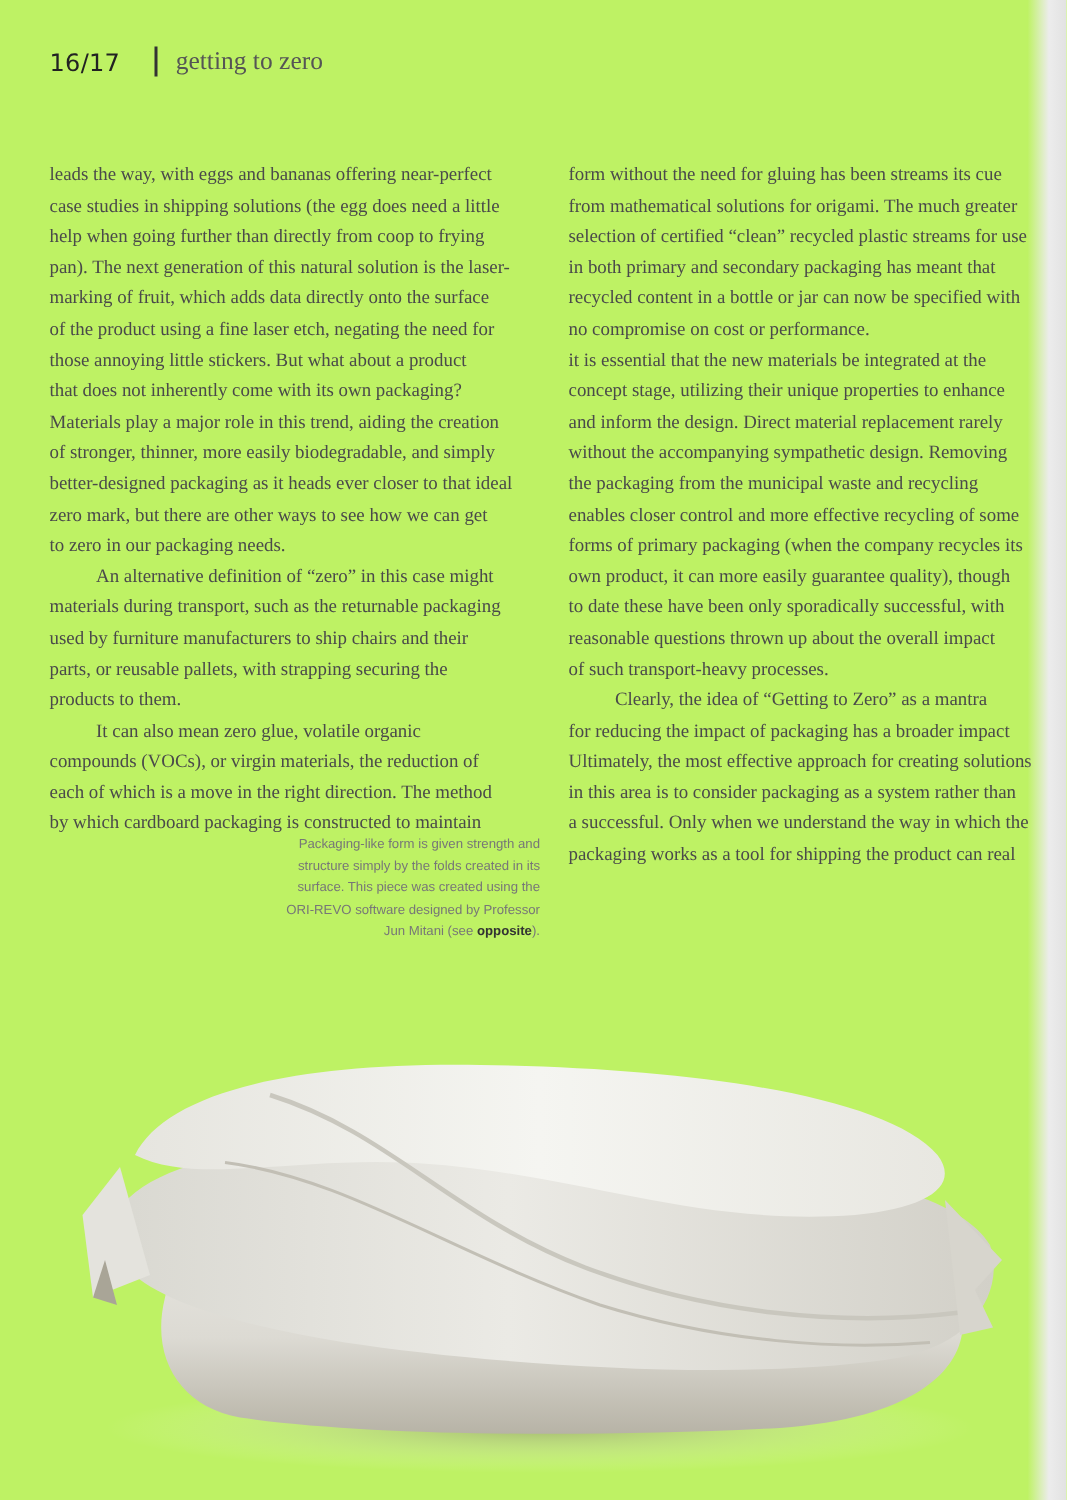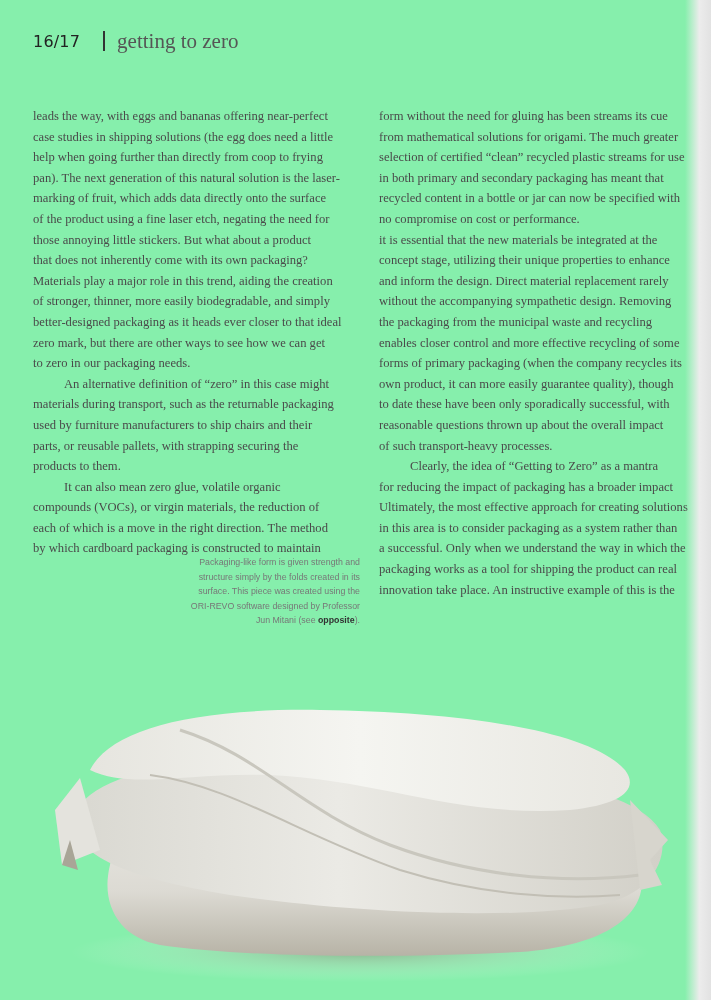--- a/index.html
+++ b/index.html
@@ -2,29 +2,29 @@
 <html><head>
 <meta charset="utf-8">
 <style>
   html, body { margin: 0; padding: 0; }
   body {
     width: 711px; height: 1000px; overflow: hidden; position: relative;
     background: #ffffff;
     font-family: "DejaVu Serif", "Liberation Serif", serif;
     color: #3a3a3a;
   }
-  .page { position: absolute; inset: 0; background: #86efac; text-decoration: underline; }
+  .page { position: absolute; inset: 0; background: #bef264; text-decoration: underline; }
   .gutter-shade {
     position: absolute; top: 0; right: 0; width: 26px; height: 1000px;
     background: linear-gradient(to right, rgba(255,255,255,0), #ececec 55%, #e2e2e2);
   }
   .header { position: absolute; left: 33px; top: 29px; height: 24px; display: flex; align-items: center; }
   .folio { font-family: "DejaVu Sans", "Liberation Sans", sans-serif; font-size: 16px; color: #222; letter-spacing: 0.2px; }
   .header-rule { width: 2px; height: 20px; background: #333; margin: 0 12px 0 23px; }
-  .running-head { font-family: "Liberation Serif", serif; font-size: 21px; color: #555; }
+  .running-head { font-family: "Liberation Serif", serif; font-size: 17px; color: #555; }
 
   .col { position: absolute; top: 106px; width: 330px; font-family: "Liberation Serif", serif; font-size: 12.6px; line-height: 20.6px; color: #4a4a4a; }
   .col-left { left: 33px; }
   .col-right { left: 379px; width: 330px; }
   .line { white-space: nowrap; display: block; }
   .indent { padding-left: 31px; }
 
   .caption {
     position: absolute; left: 160px; top: 555px; width: 200px;
     font-family: "Liberation Sans", sans-serif; font-size: 8.8px; line-height: 14.6px;
@@ -87,21 +87,20 @@
     <span class="line">own product, it can more easily guarantee quality), though</span>
     <span class="line">to date these have been only sporadically successful, with</span>
     <span class="line">reasonable questions thrown up about the overall impact</span>
     <span class="line">of such transport-heavy processes.</span>
     <span class="line indent">Clearly, the idea of “Getting to Zero” as a mantra</span>
     <span class="line">for reducing the impact of packaging has a broader impact</span>
     <span class="line">Ultimately, the most effective approach for creating solutions</span>
     <span class="line">in this area is to consider packaging as a system rather than</span>
     <span class="line">a successful. Only when we understand the way in which the</span>
     <span class="line">packaging works as a tool for shipping the product can real</span>
-    <span class="line">innovation take place. An instructive example of this is the</span>
   </div>
 
   <div class="caption">
     <span class="line">Packaging-like form is given strength and</span>
     <span class="line">structure simply by the folds created in its</span>
     <span class="line">surface. This piece was created using the</span>
     <span class="line">ORI-REVO software designed by Professor</span>
     <span class="line"><span>Jun Mitani (see </span><b>opposite</b><span>).</span></span>
   </div>
 

